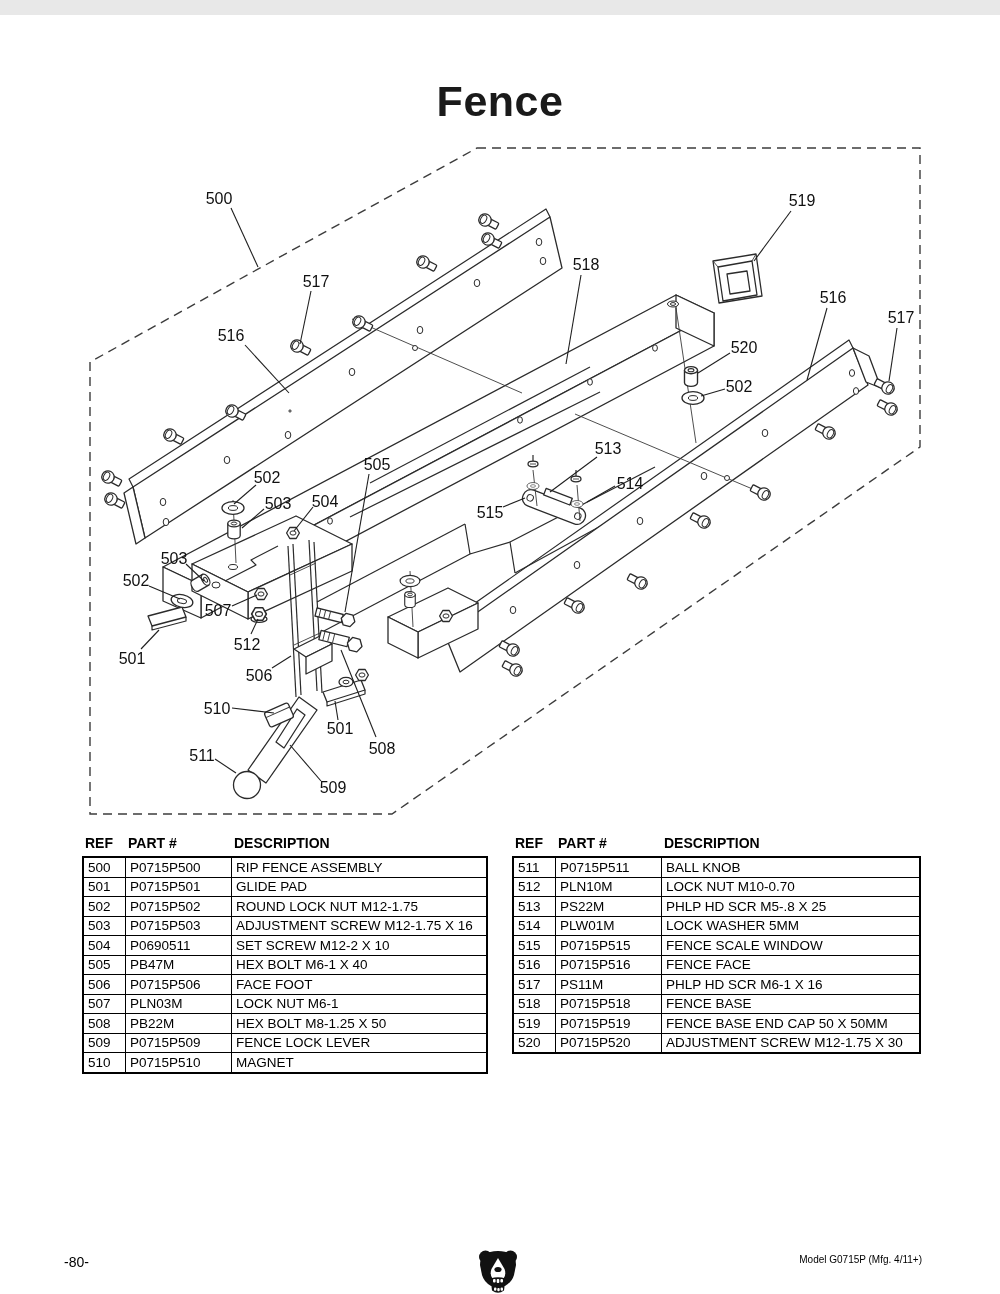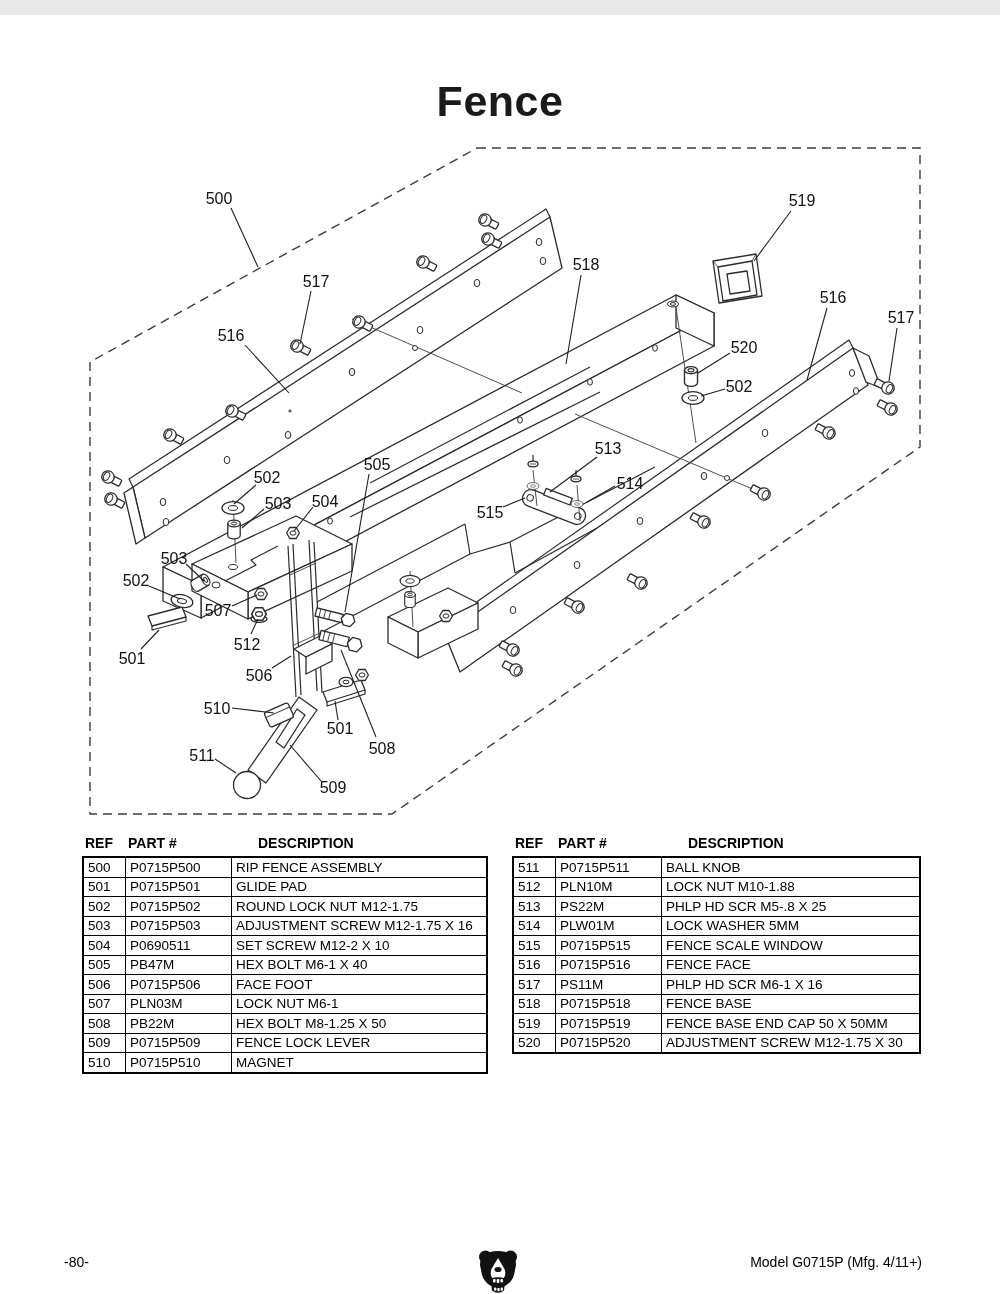--- a/index.html
+++ b/index.html
@@ -16,33 +16,33 @@
   svg.diagram .ln{fill:none;stroke:#2b2b2b;stroke-width:1.2;stroke-linejoin:round;}
   svg.diagram .thin{fill:none;stroke:#3a3a3a;stroke-width:.9;}
   svg.diagram .hole{fill:#fff;stroke:#2b2b2b;stroke-width:1;}
   svg.diagram .dashed{fill:none;stroke:#3c3c3c;stroke-width:1.4;stroke-dasharray:9 6;}
   #callouts line{stroke:#1f1f1f;stroke-width:1.1;}
   #callouts text{font-family:"Liberation Sans",sans-serif;font-size:16px;fill:#101010;text-anchor:middle;}
   
   .ptable{position:absolute;}
   .ptable .thead{display:flex;font-weight:bold;font-size:14px;margin:0 0 5px 3px;color:#000;align-items:center;}
   .ptable .thead .h-ref{width:43px;}
-  .ptable .thead .h-part{width:130px;}
+  .ptable .thead .h-part{width:106px;}
   .ptable table{border-collapse:collapse;table-layout:fixed;border:2px solid #000;}
   .ptable td{
     border:1.5px solid #000;height:18.5px;padding:0 4px;font-size:13.5px;
     white-space:nowrap;overflow:hidden;color:#000;
   }
   .ptable-left table{width:406px;}
   .ptable-right table{width:409px;}
   .ptable td:nth-child(1){width:33px;}
   .ptable td:nth-child(2){width:97px;}
   
   .footer-page-num{position:absolute;left:64px;top:1239px;font-size:14px;color:#000;}
-  .footer-model{position:absolute;top:1239px;right:78px;font-size:14px;color:#000;}
+  .footer-model{position:absolute;top:1239px;right:78px;font-size:10px;color:#000;}
   .footer-logo{position:absolute;left:477px;top:1234px;}
 </style>
 </head>
 <body>
 
 <div class="page">
 
   <h1 class="page-title">Fence</h1>
 
   <svg class="diagram" width="1000" height="820" viewBox="0 0 1000 820">
@@ -439,21 +439,21 @@
     <table>
         <tbody>
           <tr>
             <td>511</td>
             <td>P0715P511</td>
             <td>BALL KNOB</td>
           </tr>
           <tr>
             <td>512</td>
             <td>PLN10M</td>
-            <td>LOCK NUT M10-1.88</td>
+            <td>LOCK NUT M10-0.70</td>
           </tr>
           <tr>
             <td>513</td>
             <td>PS22M</td>
             <td>PHLP HD SCR M5-.8 X 25</td>
           </tr>
           <tr>
             <td>514</td>
             <td>PLW01M</td>
             <td>LOCK WASHER 5MM</td>

